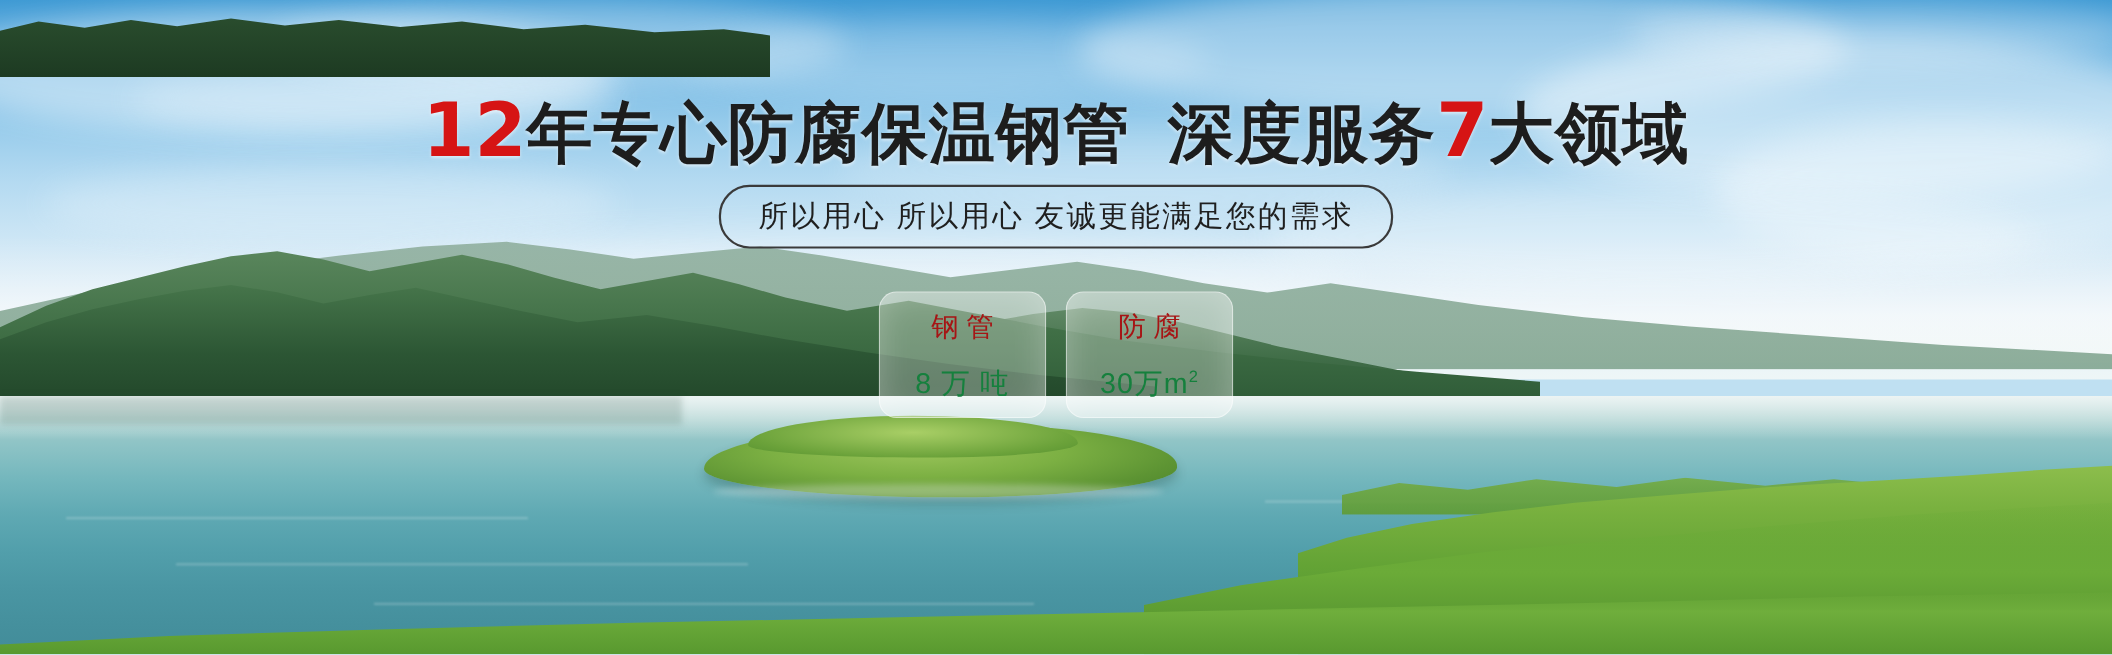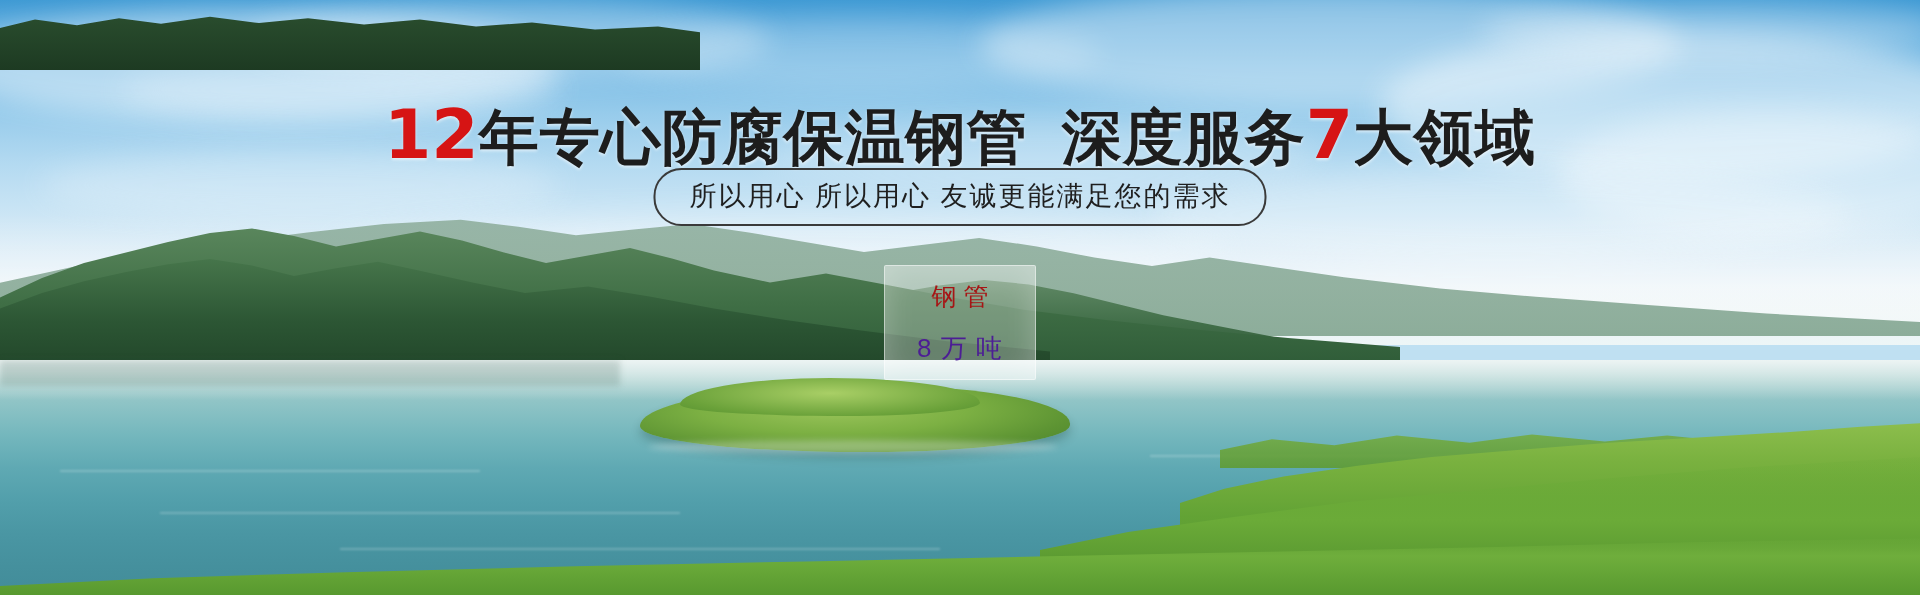--- a/index.html
+++ b/index.html
@@ -150,21 +150,20 @@
     position:absolute;left:0;top:86px;width:1920px;
     text-align:center;
     font-family:"Liberation Sans","DejaVu Sans",sans-serif;
     font-size:60px;
     font-weight:bold;
     letter-spacing:1px;
     line-height:1;
     white-space:nowrap;
     color:#1d1d1d;
     text-shadow:0 2px 3px rgba(255,255,255,.55);
-    margin-top:15px;
   }
   .headline .num{
     color:#d61414;
     font-size:68px;
     font-family:"DejaVu Sans","Liberation Sans",sans-serif;
     letter-spacing:0;
   }
   .headline .gap{display:inline-block;width:34px;}
 
   .pill{
@@ -184,37 +183,37 @@
   .cards{
     position:absolute;left:50%;top:265px;transform:translateX(-50%);
     display:flex;
     gap:18px;
   }
   .card{
     width:150px;
     height:113px;
     background:rgba(255,255,255,0.30);
     border:1px solid rgba(255,255,255,0.55);
-    border-radius:2px;
+    border-radius:16px;
     display:flex;
     flex-direction:column;
     align-items:center;
     justify-content:center;
     box-shadow:inset 0 0 30px rgba(255,255,255,.25);
   }
   .card .lbl{
     color:#a61515;
     font-size:25px;
     letter-spacing:7px;
     text-indent:7px;
     margin-bottom:18px;
     font-family:"Liberation Sans","DejaVu Sans",sans-serif;
   }
   .card .val{
-    color:#4c1d95;
+    color:#15803d;
     font-size:26px;
     letter-spacing:1px;
     font-family:"Liberation Sans","DejaVu Sans",sans-serif;
     white-space:nowrap;
   }
   .card .val sup{font-size:15px;vertical-align:super;}
 </style>
 </head>
 <body>
 
@@ -268,17 +267,23 @@
 
   <div class="cards">
 
     <div class="card">
       <div class="lbl">钢管</div>
       <div class="val">
         <span>8 万 吨</span>
       </div>
     </div>
 
+    <div class="card">
+      <div class="lbl">防腐</div>
+      <div class="val">
+        <span>30万m</span><sup>2</sup>
+      </div>
+    </div>
 
 
   </div>
 
 </div>
 
 </body></html>

